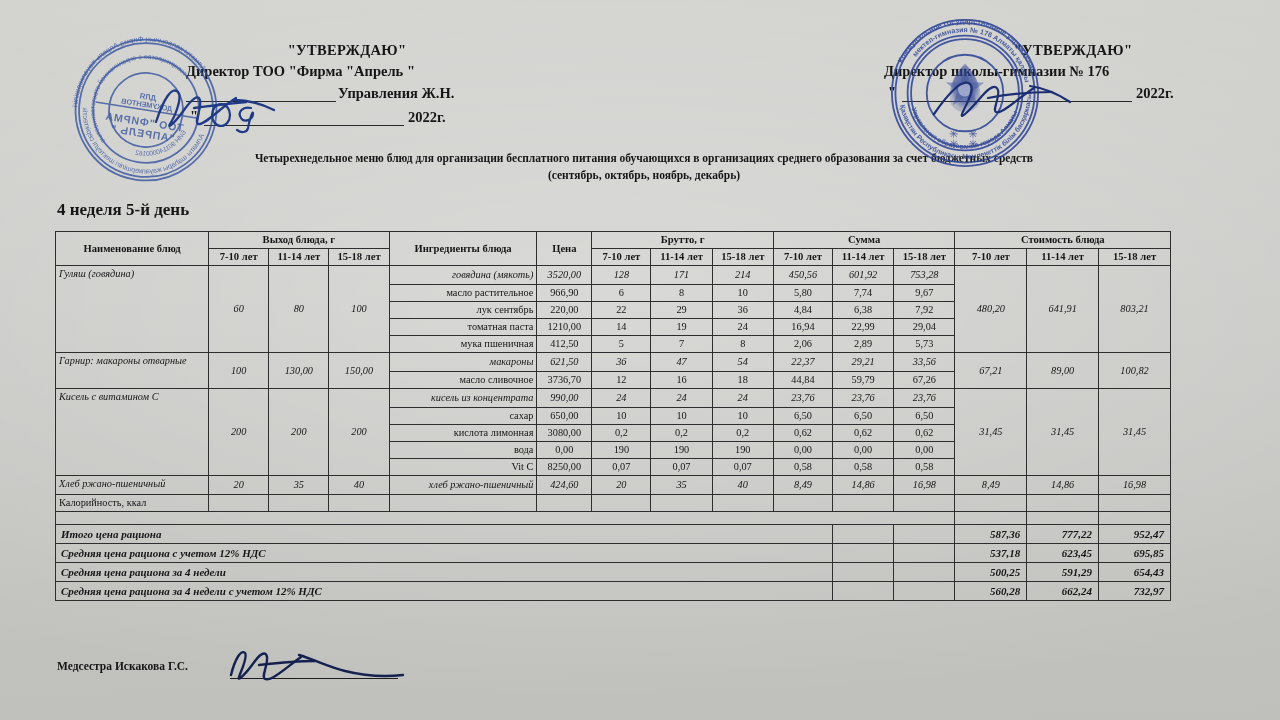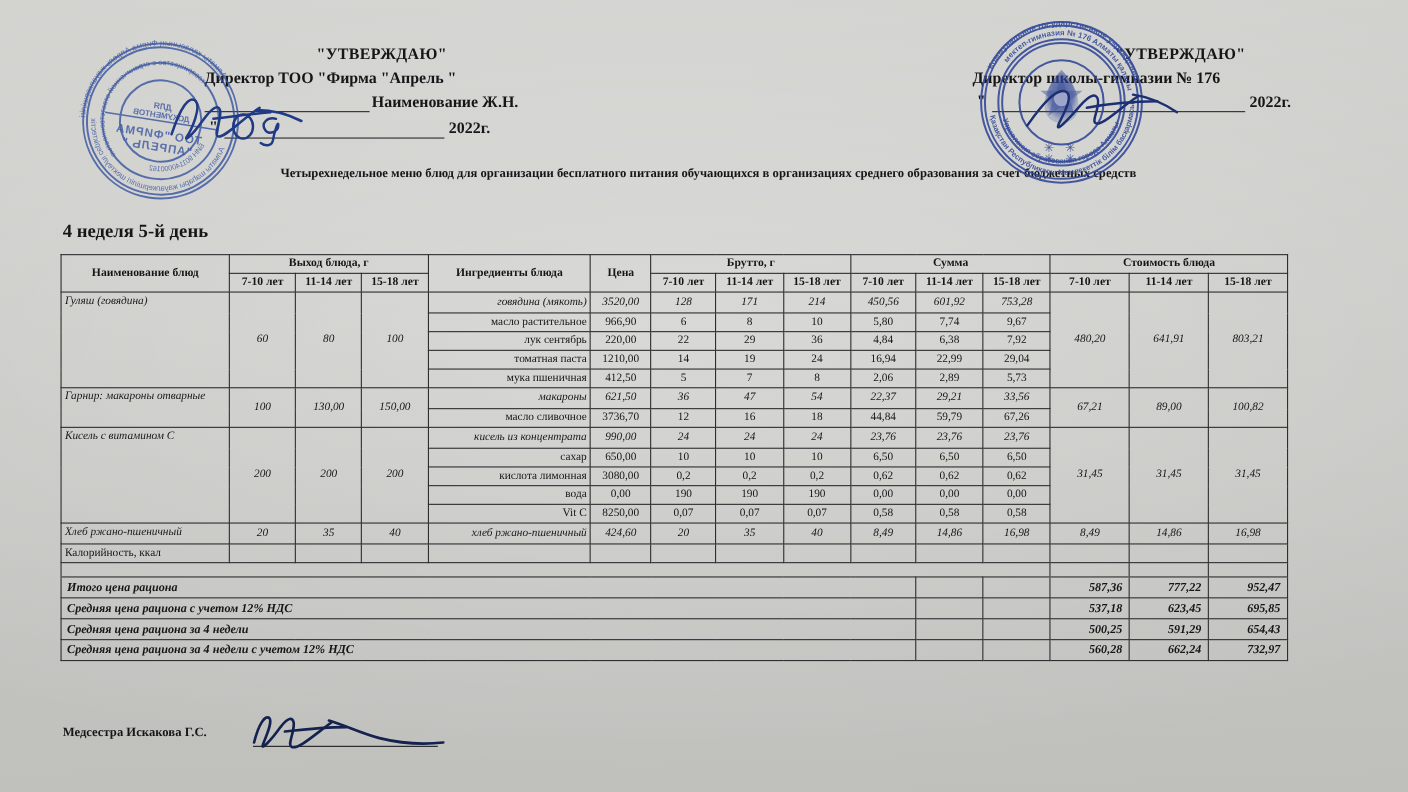--- a/index.html
+++ b/index.html
@@ -90,41 +90,42 @@
 
 <div id="paper-noise"></div>
 
 <div id="sheet">
 
   <div class="hdr" id="hdr-left">
     <div class="ln ttl-approve">"УТВЕРЖДАЮ"</div>
     <div class="ln">Директор ТОО "Фирма "Апрель "</div>
     <div class="sig-row">
       <div class="sig-rule" style="width:150px;left:0;"></div>
-      <div class="sig-name" style="left:152px;">Наименование Ж.Н.</div>
+      <div class="sig-name" style="left:152px;">Управления Ж.Н.</div>
     </div>
     <div class="date-row">
       <div class="q">"</div>
       <div class="sig-rule" style="width:200px;left:18px;"></div>
       <div class="sig-name" style="left:222px;">2022г.</div>
     </div>
   </div>
 
   <div class="hdr" id="hdr-right">
     <div class="ln ttl-approve">"УТВЕРЖДАЮ"</div>
     <div class="ln">Директор школы-гимназии  № 176</div>
     <div class="date-row">
       <div class="q">"</div>
       <div class="sig-rule" style="width:230px;left:18px;"></div>
       <div class="sig-name" style="left:252px;">2022г.</div>
     </div>
   </div>
 
   <div id="subtitle">
     <div>Четырехнедельное меню блюд для организации бесплатного питания обучающихся в организациях среднего образования за счет бюджетных средств</div>
+    <div>(сентябрь, октябрь, ноябрь, декабрь)</div>
   </div>
 
   <div id="weekday">4 неделя 5-й день</div>
 
   <div id="tbl-wrap">
     <table>
       <colgroup>
         <col style="width:145px">
           <col style="width:57px">
           <col style="width:57px">

